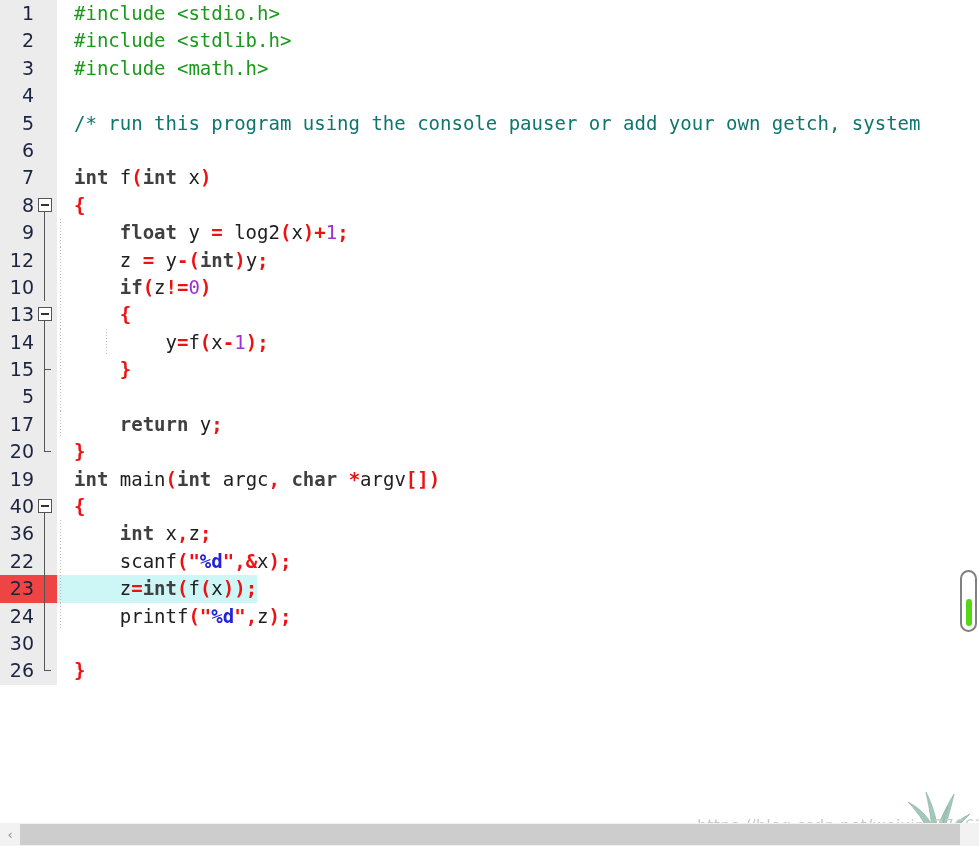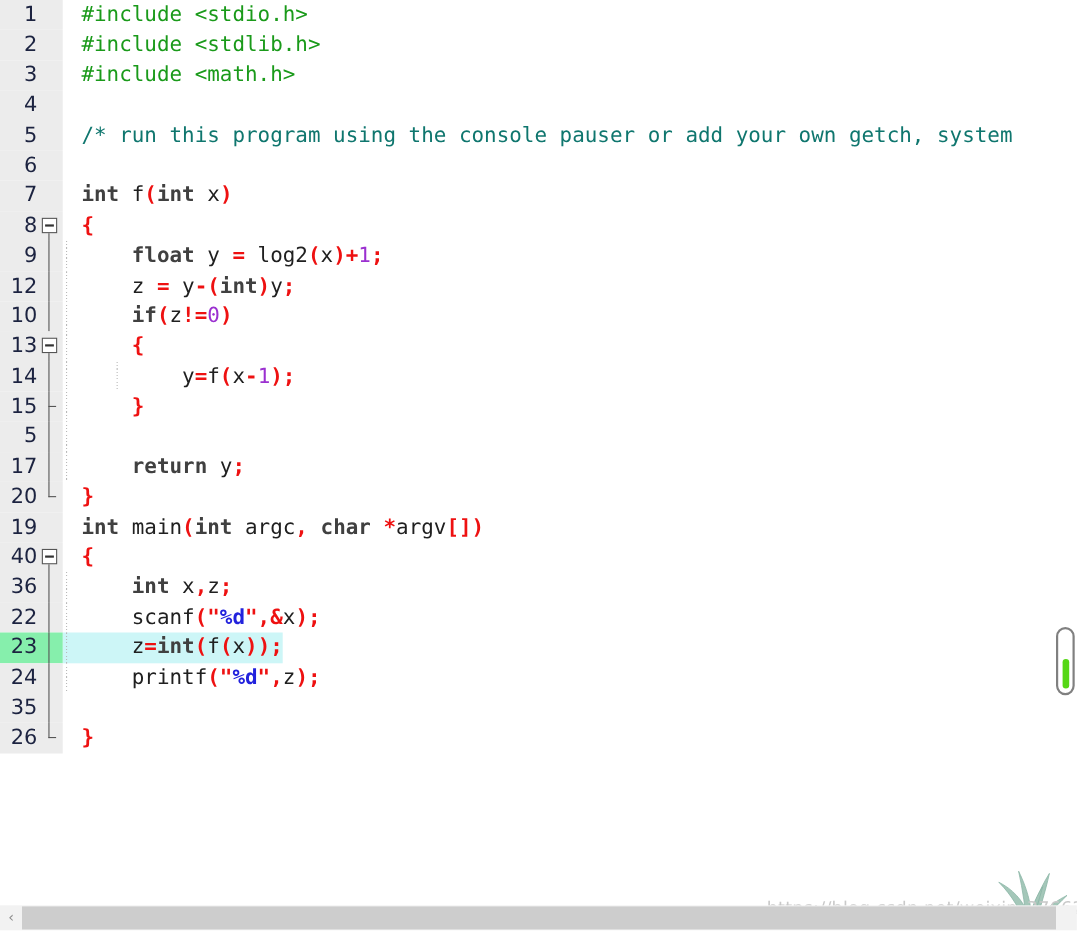--- a/index.html
+++ b/index.html
@@ -33,21 +33,21 @@
 
   .line {
     position: relative;
     height: 27.4px;
     line-height: 27.4px;
     white-space: pre;
     font-size: 19px;
     font-family: "DejaVu Sans Mono", monospace;
   }
   .line.hl .code { background: #cdf6f7; }
-  .line.hl .gutter { background: #86efac; }
+  .line.hl .gutter { background: #ef4444; }
 
   
   .gutter {
     position: absolute;
     left: 0; top: 0;
     width: 57px;
     height: 27.4px;
     background: #ececec;
     color: #1c2340;
     font-size: 19px;
@@ -235,21 +235,21 @@
       <div class="line"><div class="gutter">15</div><div class="foldcol"><div class="fold-line"></div><div class="fold-tick"></div></div><div class="code"><div class="iguide" style="left: 3px;"></div><span class="punc">    }</span></div></div>
       <div class="line"><div class="gutter">5</div><div class="foldcol"><div class="fold-line"></div></div><div class="code"><div class="iguide" style="left: 3px;"></div></div></div>
       <div class="line"><div class="gutter">17</div><div class="foldcol"><div class="fold-line"></div></div><div class="code"><div class="iguide" style="left: 3px;"></div><span class="kw">    return</span><span class="id"> y</span><span class="punc">;</span></div></div>
       <div class="line"><div class="gutter">20</div><div class="foldcol"><div class="fold-end"></div></div><div class="code"><span class="punc">}</span></div></div>
       <div class="line"><div class="gutter">19</div><div class="foldcol"></div><div class="code"><span class="kw">int</span><span class="fn"> main</span><span class="punc">(</span><span class="kw">int</span><span class="id"> argc</span><span class="punc">,</span><span class="kw"> char</span><span class="id"> </span><span class="op">*</span><span class="id">argv</span><span class="punc">[]</span><span class="punc">)</span></div></div>
       <div class="line"><div class="gutter">40</div><div class="foldcol"><div class="fold-box"></div><div class="fold-line from-box"></div></div><div class="code"><span class="punc">{</span></div></div>
       <div class="line"><div class="gutter">36</div><div class="foldcol"><div class="fold-line"></div></div><div class="code"><div class="iguide" style="left: 3px;"></div><span class="kw">    int</span><span class="id"> x</span><span class="punc">,</span><span class="id">z</span><span class="punc">;</span></div></div>
       <div class="line"><div class="gutter">22</div><div class="foldcol"><div class="fold-line"></div></div><div class="code"><div class="iguide" style="left: 3px;"></div><span class="fn">    scanf</span><span class="punc">(</span><span class="punc">"</span><span class="str">%d</span><span class="punc">"</span><span class="punc">,</span><span class="op">&amp;</span><span class="id">x</span><span class="punc">)</span><span class="punc">;</span></div></div>
       <div class="line hl"><div class="gutter">23</div><div class="foldcol"><div class="fold-line"></div></div><div class="code"><div class="iguide" style="left: 3px;"></div><span class="id">    z</span><span class="op">=</span><span class="kw">int</span><span class="punc">(</span><span class="fn">f</span><span class="punc">(</span><span class="id">x</span><span class="punc">))</span><span class="punc">;</span></div></div>
       <div class="line"><div class="gutter">24</div><div class="foldcol"><div class="fold-line"></div></div><div class="code"><div class="iguide" style="left: 3px;"></div><span class="fn">    printf</span><span class="punc">(</span><span class="punc">"</span><span class="str">%d</span><span class="punc">"</span><span class="punc">,</span><span class="id">z</span><span class="punc">)</span><span class="punc">;</span></div></div>
-      <div class="line"><div class="gutter">35</div><div class="foldcol"><div class="fold-line"></div></div></div>
+      <div class="line"><div class="gutter">30</div><div class="foldcol"><div class="fold-line"></div></div></div>
       <div class="line"><div class="gutter">26</div><div class="foldcol"><div class="fold-end"></div></div><div class="code"><span class="punc">}</span></div></div>
     </div>
 
   <div id="gauge">
     <div id="gauge-fill" style="height: 27px;"></div>
   </div>
 
   <svg id="plant" viewBox="0 0 88 56" xmlns="http://www.w3.org/2000/svg">
     <g fill="#9dc3b4" stroke="#7fae9d" stroke-width="0.7">
       <path d="M44 56 C38 40 30 26 18 14 C30 20 40 30 45 44 Z"></path>

